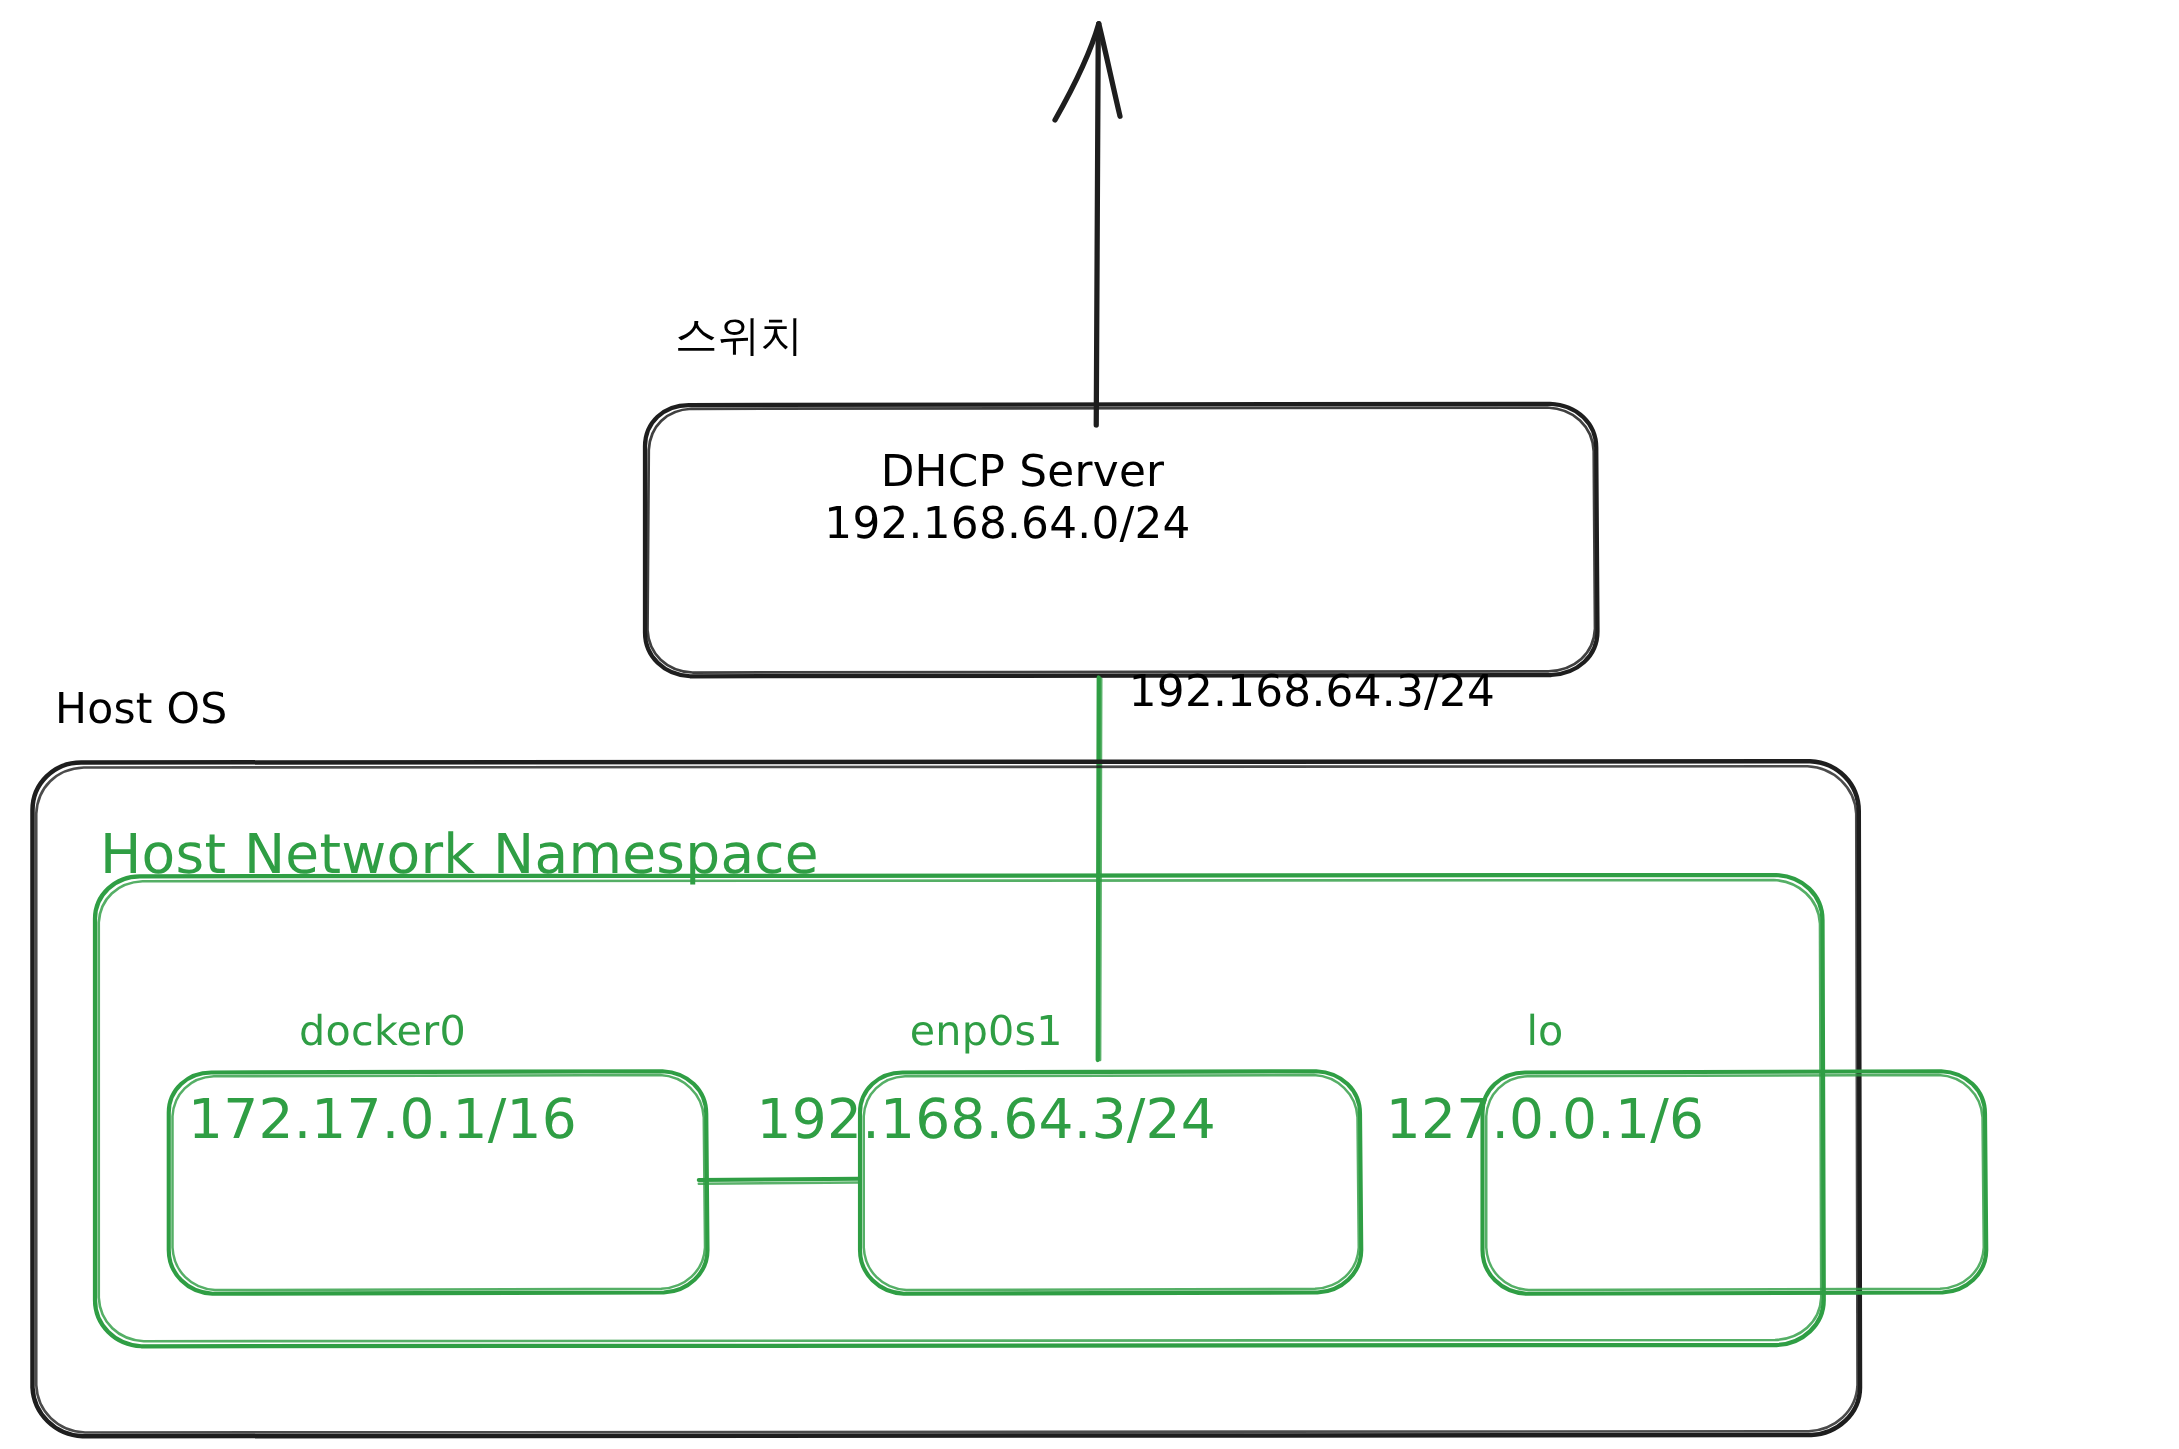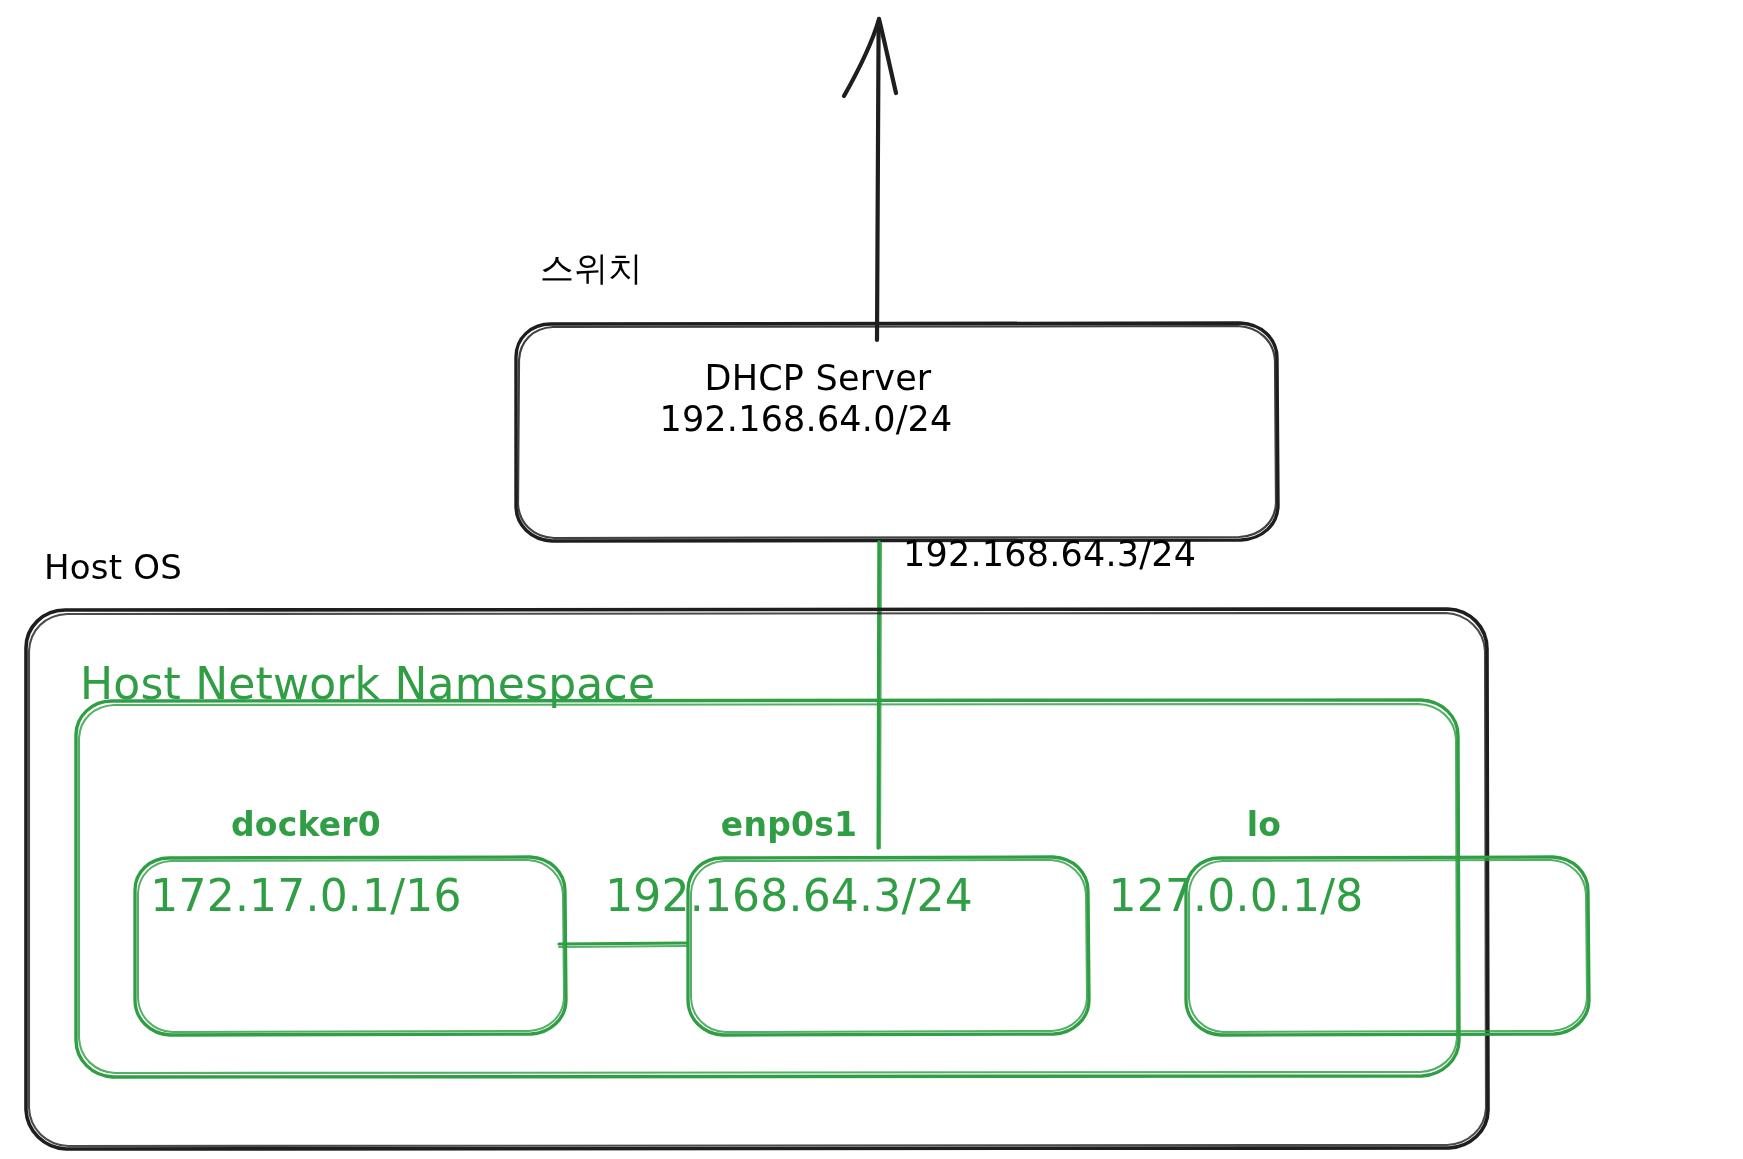--- a/index.html
+++ b/index.html
@@ -28,27 +28,27 @@
   }
   .blk { color: #000000; }
   .grn { color: #2f9e44; }
   .c { text-align: center; transform: translateX(-50%); }
   .t-switch   { left: 540px;  top: 246px; font-size: 34px; }
   .t-dhcp1    { left: 806px;  top: 358px; font-size: 35px; margin-left: 12px; }
   .t-dhcp2    { left: 806px;  top: 399px; font-size: 35px; }
   .t-ipline   { left: 903px;  top: 534px; font-size: 35px; }
   .t-hostos   { left: 44px;   top: 547px; font-size: 34px; text-align: center; }
   .t-ns       { left: 80px;   top: 658px; font-size: 44px; }
-  .b-name     { font-size: 33px; font-weight: bold; }
+  .b-name     { font-size: 33px; }
   .b-ip       { font-size: 44px; margin-top: 25px; }
   .d0n  { left: 306px;  top: 805px; }
   .d0i  { left: 306px;  top: 845px; }
   .e0n  { left: 789px;  top: 805px; }
   .e0i  { left: 789px;  top: 845px; }
-  .lon  { left: 1236px; top: 805px; margin-left: 28px; }
+  .lon  { left: 1236px; top: 805px; }
   .loi  { left: 1236px; top: 845px; }
 </style>
 </head>
 <body>
 
 <svg id="canvas" viewBox="0 0 1743 1159" xmlns="http://www.w3.org/2000/svg">
   <g fill="none" stroke-linecap="round" stroke-linejoin="round">
 
     <g stroke="#1e1e1e">
       <path d="M877 340 C877.8 270 878.3 160 878.6 24" stroke-width="4.2"></path>
@@ -122,13 +122,13 @@
 
 <div class="lbl grn t-ns">Host Network Namespace</div>
 
 <div class="lbl grn c b-name d0n">docker0</div>
 <div class="lbl grn c b-ip d0i">172.17.0.1/16</div>
 
 <div class="lbl grn c b-name e0n">enp0s1</div>
 <div class="lbl grn c b-ip e0i">192.168.64.3/24</div>
 
 <div class="lbl grn c b-name lon">lo</div>
-<div class="lbl grn c b-ip loi">127.0.0.1/8</div>
+<div class="lbl grn c b-ip loi">127.0.0.1/6</div>
 
 </body></html>

